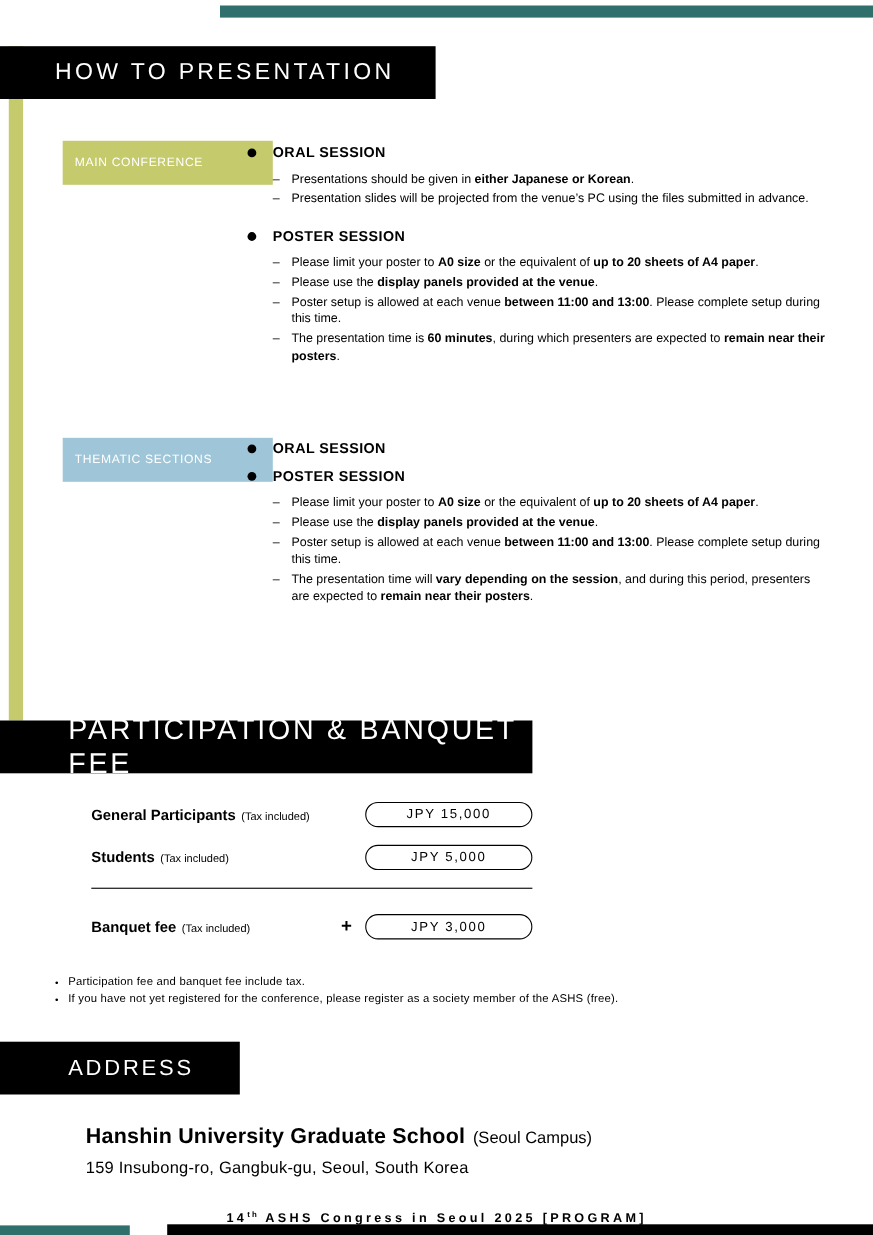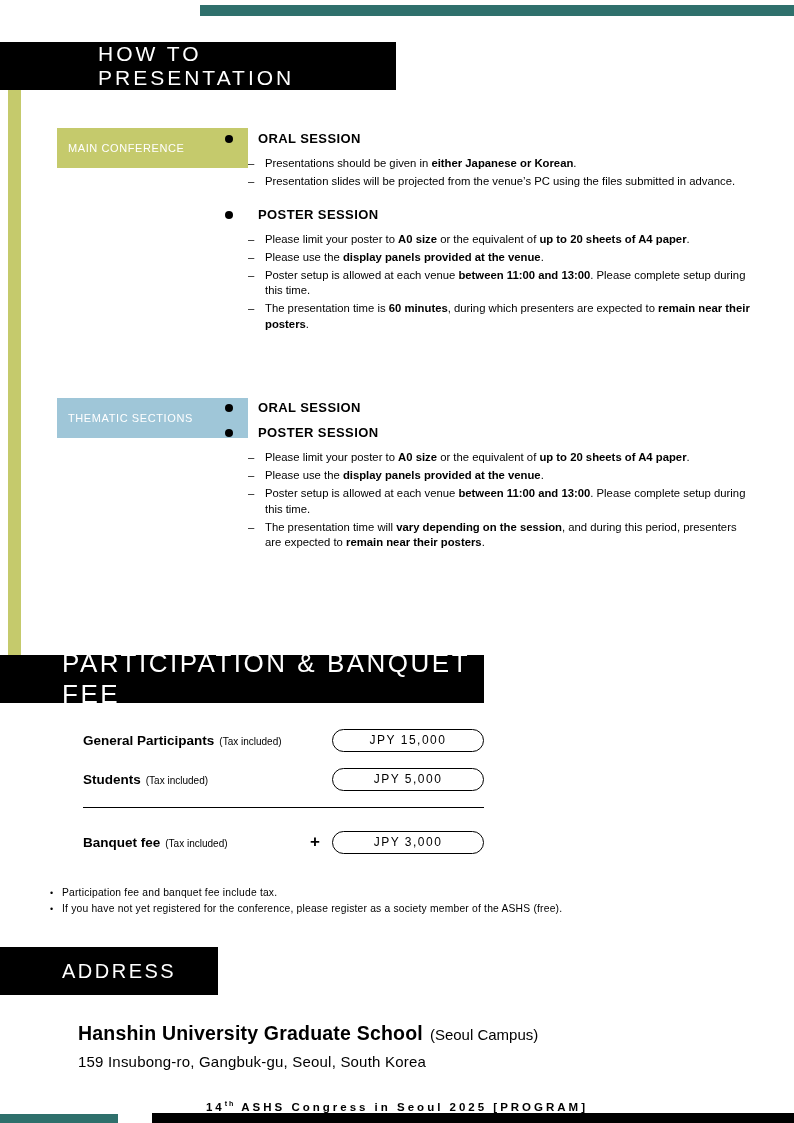--- a/index.html
+++ b/index.html
@@ -12,38 +12,38 @@
   .page{position:relative;width:794px;height:1123px;background:#fff;overflow:hidden;}
 
   
   .top-accent{position:absolute;top:5px;left:200px;right:0;height:11px;background:var(--teal);}
   .left-accent{position:absolute;top:42px;left:8px;width:13px;height:613px;background:var(--olive);}
   .bottom-black{position:absolute;left:152px;right:0;bottom:0;height:10px;background:#000;}
   .bottom-teal{position:absolute;left:0;bottom:0;width:118px;height:9px;background:var(--teal);}
 
   
   .header-bar{position:absolute;left:0;background:#000;color:#fff;display:flex;align-items:center;}
-  .howto-bar{top:42px;width:396px;height:48px;padding-left:98px;}
+  .howto-bar{top:42px;width:396px;height:48px;padding-left:50px;}
   .howto-bar .header-text{font-size:21px;letter-spacing:3px;font-weight:normal;}
   .fee-bar{top:655px;width:484px;height:48px;padding-left:62px;}
   .fee-bar .header-text{font-size:26px;letter-spacing:2.5px;font-weight:normal;}
   .address-bar{top:947px;width:218px;height:48px;padding-left:62px;}
   .address-bar .header-text{font-size:20px;letter-spacing:2.5px;font-weight:normal;}
 
   
   .label-box{position:absolute;left:57px;width:191px;height:40px;color:#fff;
     font-size:11px;letter-spacing:0.6px;display:flex;align-items:center;padding-left:11px;}
   .label-main{top:128px;background:var(--olive);}
   .label-thematic{top:398px;background:var(--light-blue);}
 
   
   .content{position:absolute;left:225px;width:530px;font-size:11.3px;line-height:15.5px;}
   .content-main{top:131px;}
   .content-thematic{top:400px;}
-  .subhead{display:flex;align-items:center;gap:25px;font-weight:bold;font-size:13px;
+  .subhead{display:flex;align-items:center;gap:15px;font-weight:bold;font-size:13px;
     letter-spacing:0.4px;line-height:16px;margin-bottom:9px;}
   .dot{width:8px;height:8px;border-radius:50%;background:#000;flex:0 0 auto;}
   .dash-list{list-style:none;margin:0 0 17px 23px;}
   .dash-item{position:relative;padding-left:17px;margin-bottom:2.5px;}
   .dash-item::before{content:"–";position:absolute;left:0;top:0;}
   .b{font-weight:bold;}
   .sup{font-size:0.62em;vertical-align:super;letter-spacing:2px;}
 
   
   .fee-table{position:absolute;left:83px;top:728px;width:401px;}

